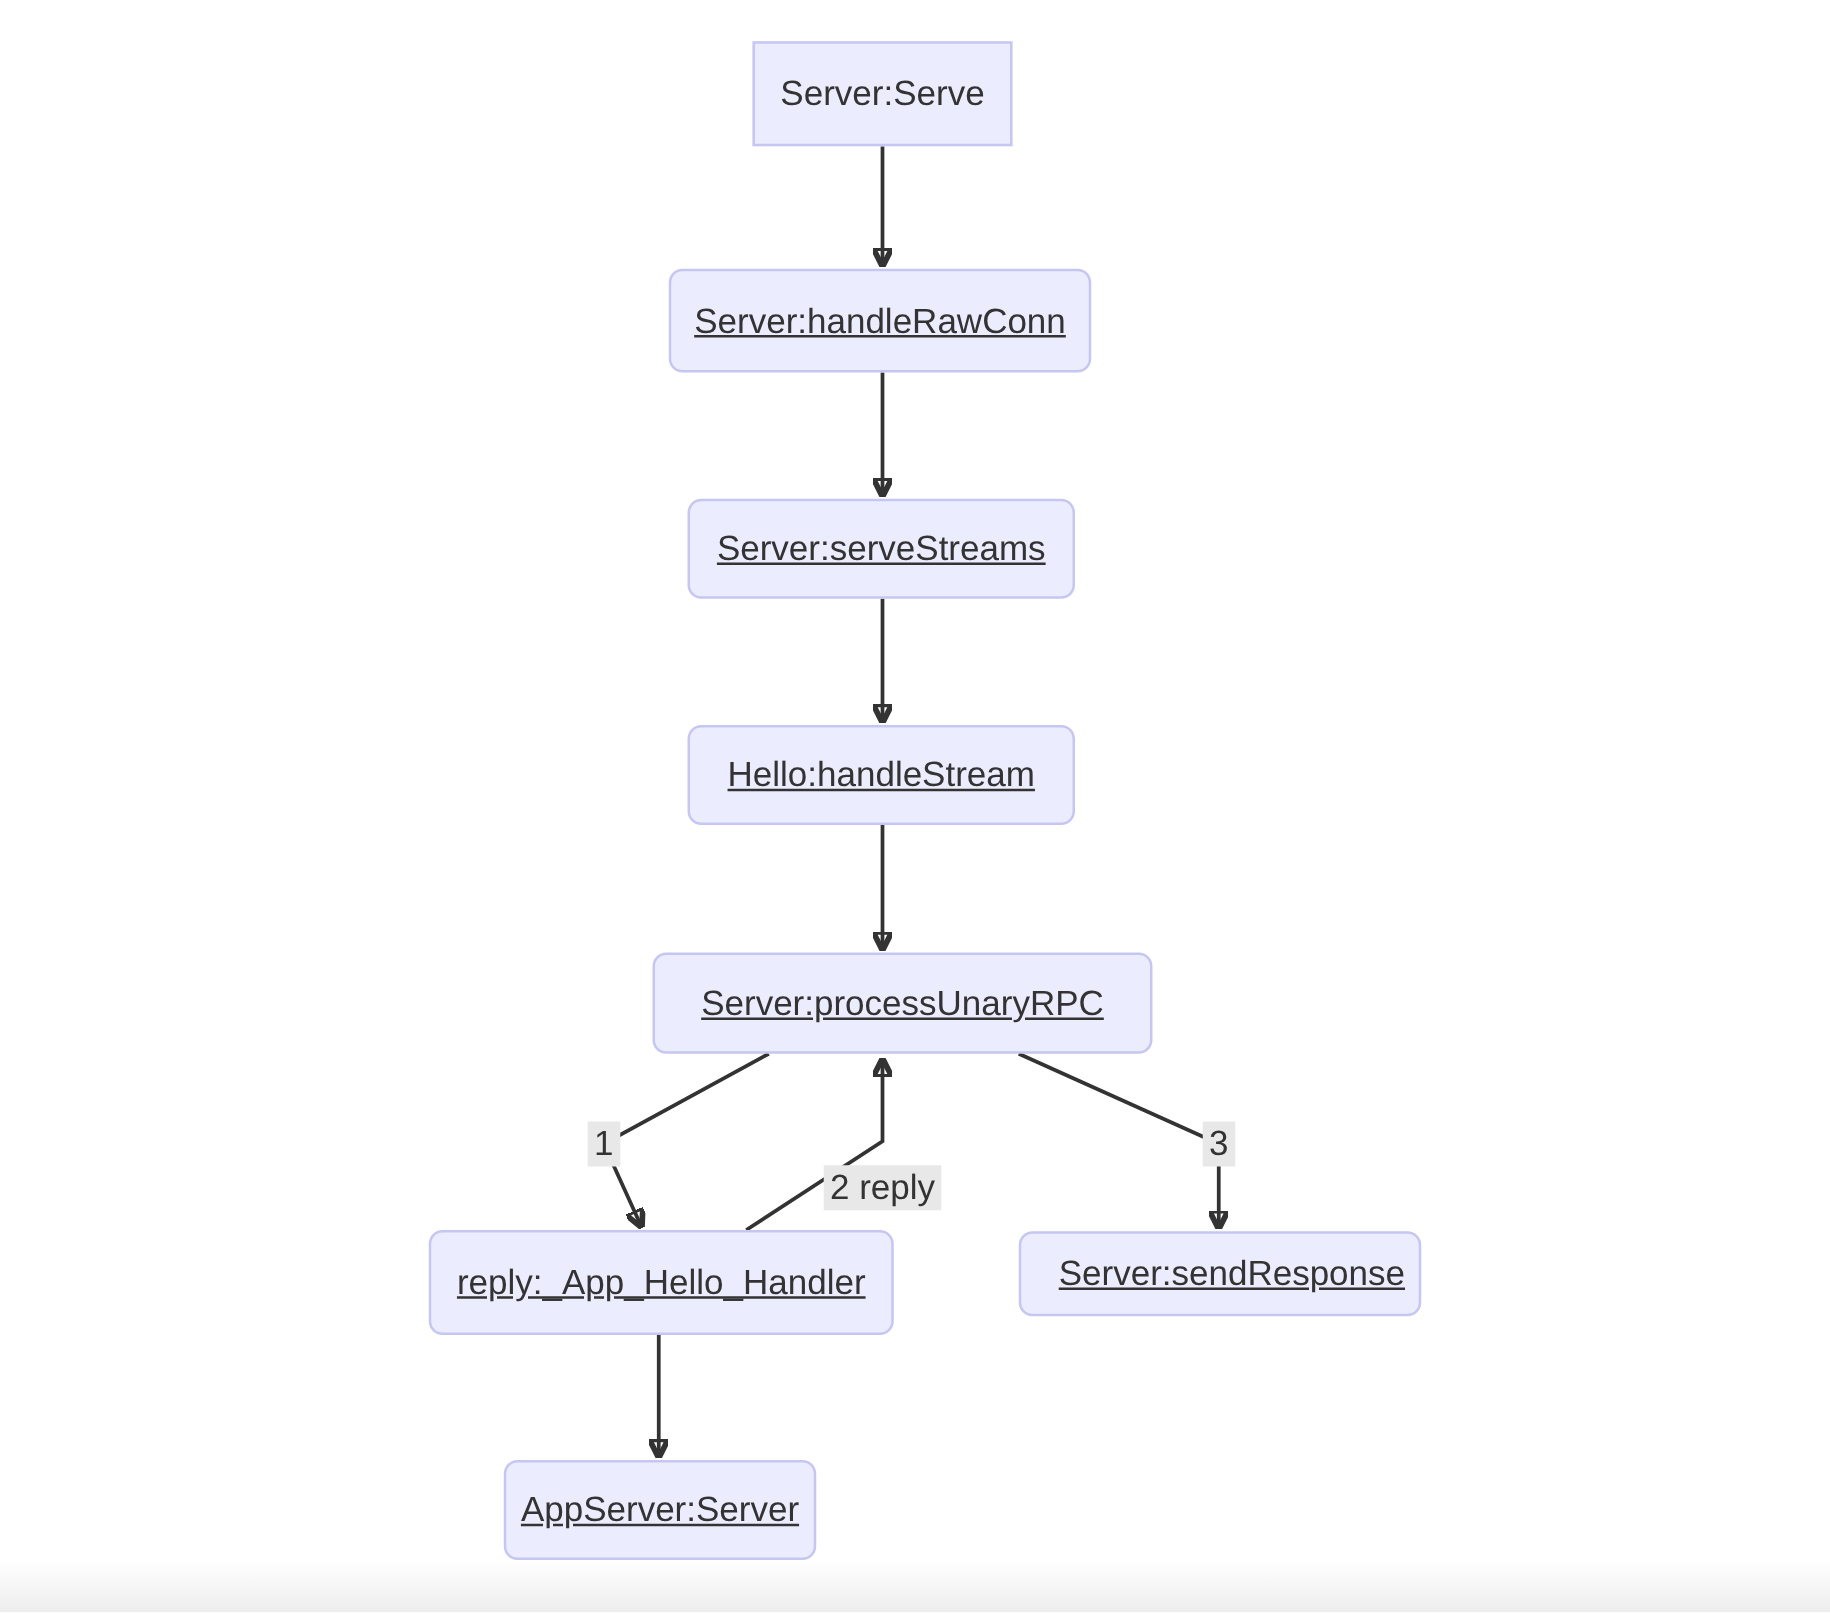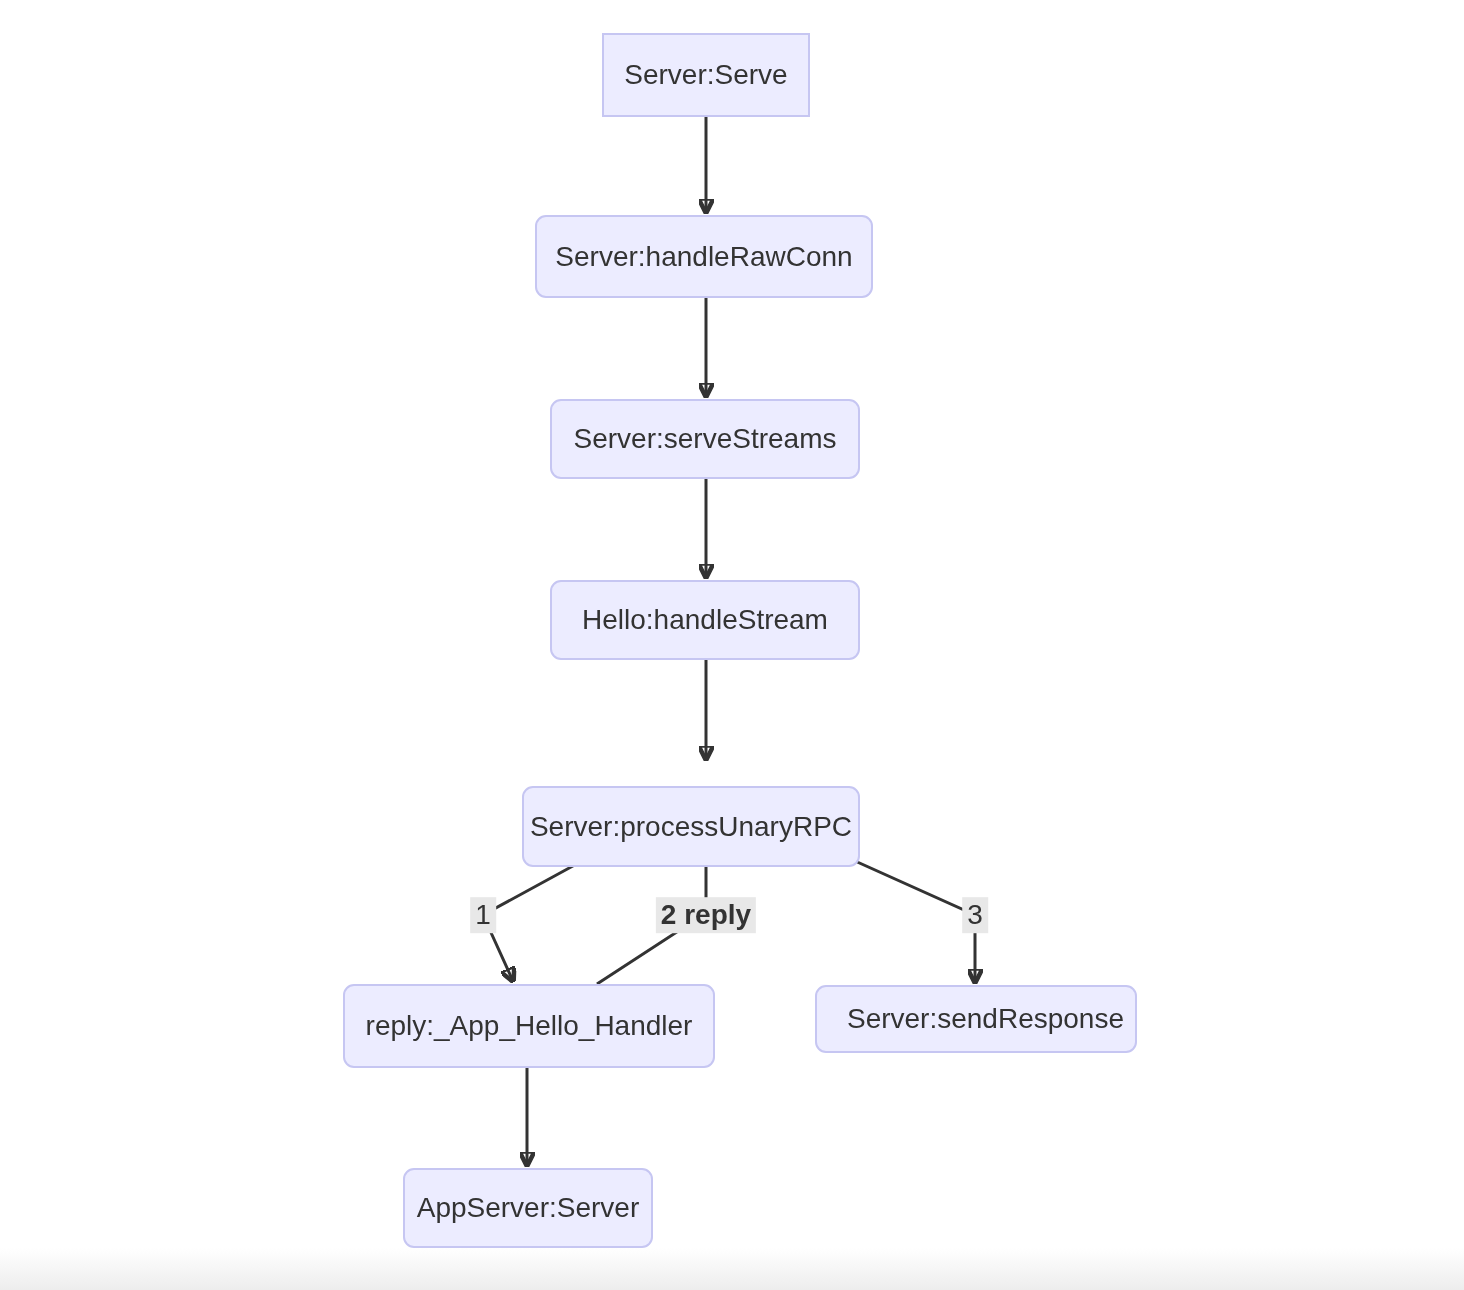--- a/index.html
+++ b/index.html
@@ -35,45 +35,45 @@
     border: 2px solid #C6C6F2;
     color: #333333;
     font-size: 28px;
     display: flex;
     align-items: center;
     justify-content: center;
     text-align: right;
     white-space: nowrap;
     z-index: 2;
   }
-  .node.rounded { border-radius: 11px; }
+  .node.rounded { border-radius: 11px; text-decoration: underline; }
   .node.square  { border-radius: 0; }
 
   .n-serve            { left: 602px; top:   33px; width: 208px; height: 84px; }
   .n-handleRawConn    { left: 535px; top:  215px; width: 338px; height: 83px; }
   .n-serveStreams     { left: 550px; top:  399px; width: 310px; height: 80px; }
   .n-handleStream     { left: 550px; top:  580px; width: 310px; height: 80px; }
-  .n-processUnaryRPC  { left: 522px; top:  762px; width: 338px; height: 81px; margin-top: 24px; }
+  .n-processUnaryRPC  { left: 522px; top:  762px; width: 400px; height: 81px; }
   .n-protoHandler     { left: 343px; top:  984px; width: 372px; height: 84px; }
   .n-sendResponse     { left: 815px; top:  985px; width: 322px; height: 68px; padding-left: 19px; }
   .n-appServerHello   { left: 403px; top: 1168px; width: 250px; height: 80px; }
 
   .edge-label {
     position: absolute;
     transform: translate(-50%, -50%);
     background: #E8E8E8;
     color: #333333;
     font-size: 28px;
     line-height: 1.2;
     padding: 1px 5px;
     white-space: nowrap;
     z-index: 3;
   }
   .l-1      { left: 483px; top: 915px; }
-  .l-2reply { left: 706px; top: 915px; font-weight: bold; }
+  .l-2reply { left: 706px; top: 950px; }
   .l-3      { left: 975px; top: 915px; }
 
   .footer-strip {
     position: absolute;
     left: 0;
     top: 1248px;
     width: 1464px;
     height: 42px;
     background: linear-gradient(to bottom, #ffffff, #ededed);
     z-index: 0;

